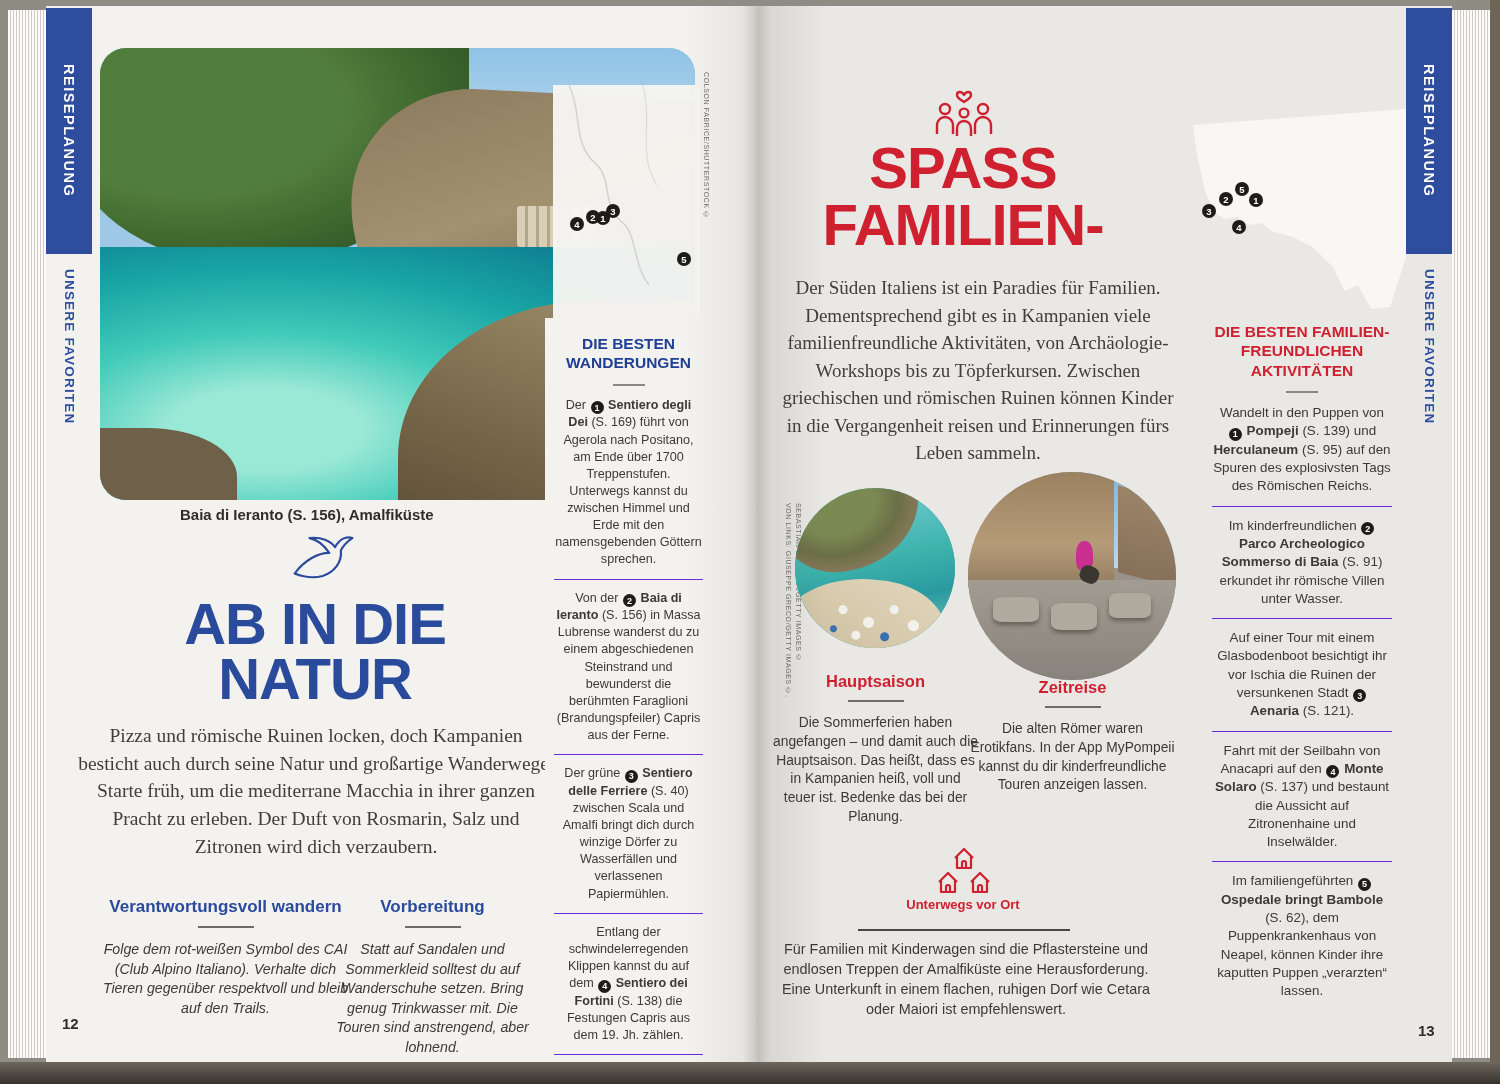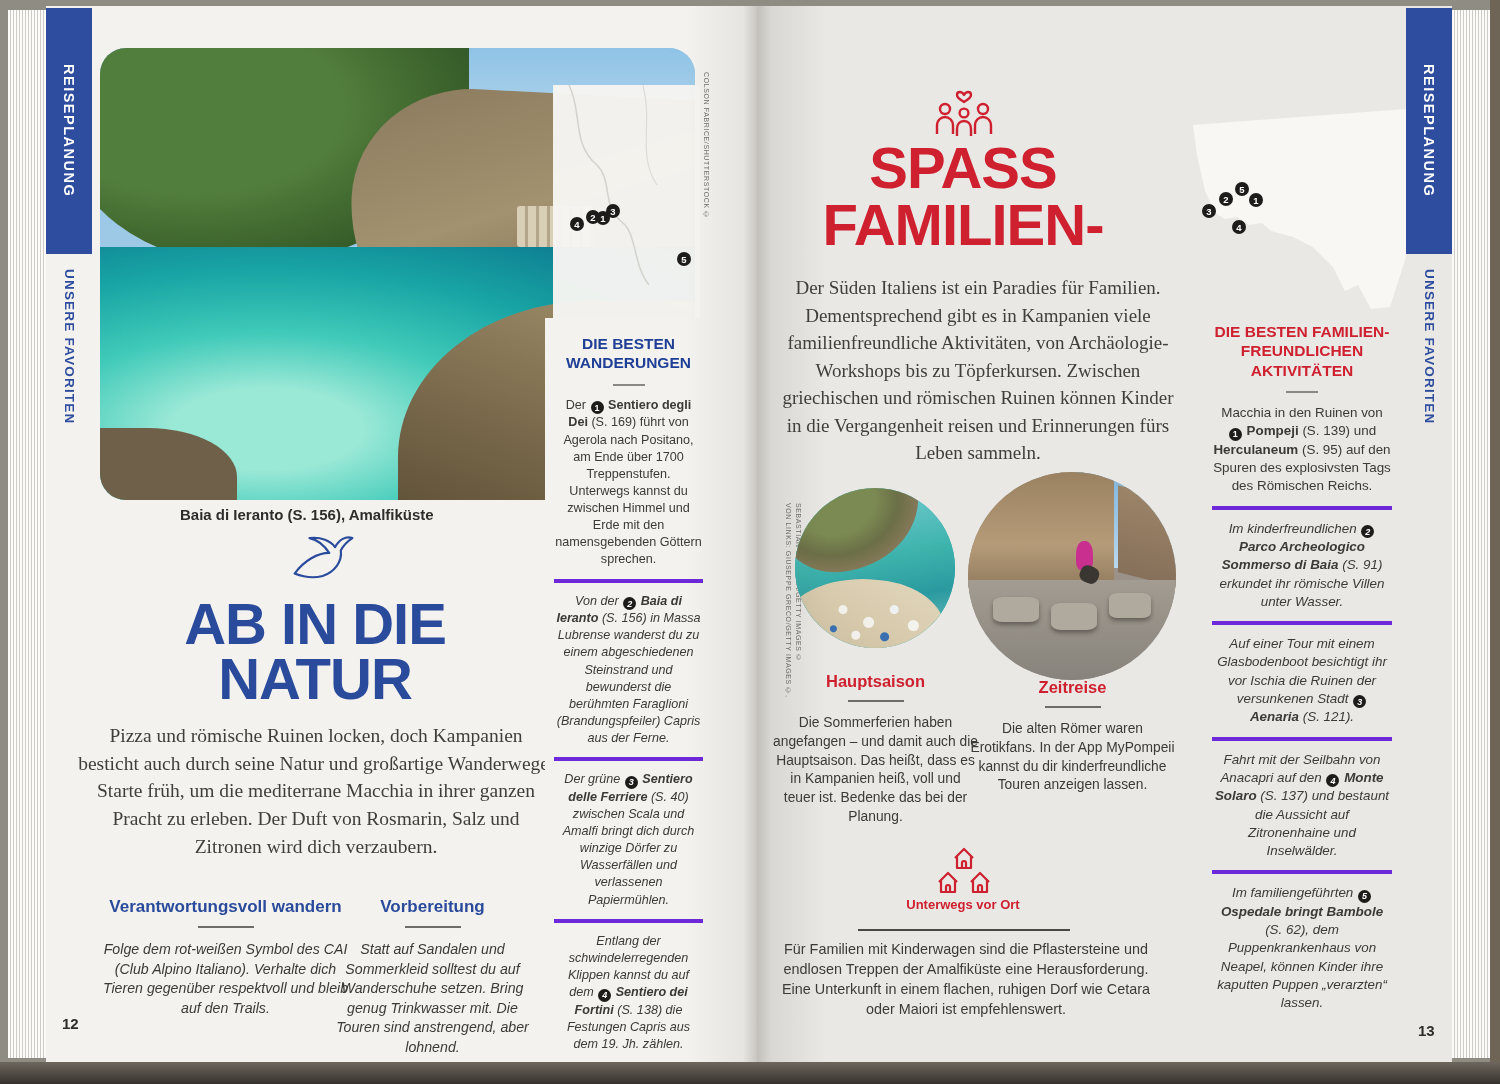--- a/index.html
+++ b/index.html
@@ -64,21 +64,21 @@
   
   .sidebar-l{left:545px;top:318px;width:167px;height:744px;background:#f3f2ee;z-index:3;padding:16px 9px 0;box-sizing:border-box;text-align:center;}
   .sb-h-blue{color:#1f3f96;font-weight:bold;font-size:15.5px;line-height:1.25;}
   .sb-h-red{color:#cf2030;font-weight:bold;font-size:15.5px;line-height:1.25;}
   .shr{width:32px;height:2px;background:#8a8886;margin:11px auto 1px;}
   .sb-list{text-align:center;}
   .sidebar-l .sb-list{font-size:12.6px;line-height:1.36;color:#3b3a38;}
   .sidebar-r{left:1212px;top:322px;width:180px;z-index:2;text-align:center;}
   .sidebar-r .sb-list{font-size:13.4px;line-height:1.36;color:#3b3a38;}
   .sb-item{padding:10px 1px;}
-  .sb-item+.sb-item{border-top:4px solid #6d28d9;font-style:italic;}
+  .sb-item+.sb-item{border-top:1px solid #6d28d9;}
   .sb-item .b{font-weight:bold;}
   .badge{display:inline-flex;align-items:center;justify-content:center;width:13px;height:13px;border-radius:50%;background:#1d1c1a;color:#fff;font-size:9px;font-weight:bold;vertical-align:-2px;margin:0 1px;}
   
   .fam-icon{left:933px;top:86px;}
   .title-r{left:793px;top:140px;width:340px;text-align:center;color:#cf2030;font-weight:bold;font-size:58px;line-height:.98;letter-spacing:-1px;}
   .intro-r{left:782px;top:274px;width:392px;text-align:center;font-family:"Liberation Serif",serif;font-size:19px;line-height:1.45;color:#403e3b;}
   .circle{border-radius:50%;overflow:hidden;z-index:2;}
   .c1{left:795px;top:488px;width:160px;height:160px;background:#3db3ac;}
   .c2{left:968px;top:472px;width:208px;height:208px;background:#9a9288;}
   .circle>div{position:absolute;}
@@ -273,21 +273,21 @@
   <div class="abs map-right">
     <svg width="221" height="215">
       <path d="M8 30 L221 14 L221 162 L205 212 L186 214 L173 190 L160 196 L148 172 L128 152 L108 142 L86 136 L77 128 L64 130 L52 122 L40 124 L30 118 L20 96 L12 60 Z" fill="#f8f7f4" stroke="none"></path>
     </svg>
   <div class="marker" style="left: 24px; top: 116px;">3</div><div class="marker" style="left: 41px; top: 104px;">2</div><div class="marker" style="left: 57px; top: 94px;">5</div><div class="marker" style="left: 71px; top: 105px;">1</div><div class="marker" style="left: 54px; top: 132px;">4</div></div>
 
   <div class="abs sidebar-r">
     <div class="sb-h-red">DIE BESTEN FAMILIEN­FREUNDLICHEN AKTIVITÄTEN</div>
     <div class="shr"></div>
     <div class="sb-list">
-        <div class="sb-item"><span>Macchia in den Ruinen von </span><span class="badge">1</span><span class="b"> Pompeji</span><span> (S. 139) und </span><span class="b">Herculaneum</span><span> (S. 95) auf den Spuren des explosivsten Tags des Römischen Reichs.</span></div>
+        <div class="sb-item"><span>Wandelt in den Puppen von </span><span class="badge">1</span><span class="b"> Pompeji</span><span> (S. 139) und </span><span class="b">Herculaneum</span><span> (S. 95) auf den Spuren des explosivsten Tags des Römischen Reichs.</span></div>
         <div class="sb-item"><span>Im kinderfreundlichen </span><span class="badge">2</span><span class="b"> Parco Archeologico Sommerso di Baia</span><span> (S. 91) erkundet ihr römische Villen unter Wasser.</span></div>
         <div class="sb-item"><span>Auf einer Tour mit einem Glasbodenboot besichtigt ihr vor Ischia die Ruinen der versunkenen Stadt </span><span class="badge">3</span><span class="b"> Aenaria</span><span> (S. 121).</span></div>
         <div class="sb-item"><span>Fahrt mit der Seilbahn von Anacapri auf den </span><span class="badge">4</span><span class="b"> Monte Solaro</span><span> (S. 137) und bestaunt die Aussicht auf Zitronenhaine und Inselwälder.</span></div>
         <div class="sb-item"><span>Im familiengeführten </span><span class="badge">5</span><span class="b"> Ospedale bringt Bambole</span><span> (S. 62), dem Puppenkrankenhaus von Neapel, können Kinder ihre kaputten Puppen „verarzten“ lassen.</span></div>
       </div>
   </div>
 
   <div class="abs pagenum pn13">13</div>
 
   <div class="abs gutter"></div>

